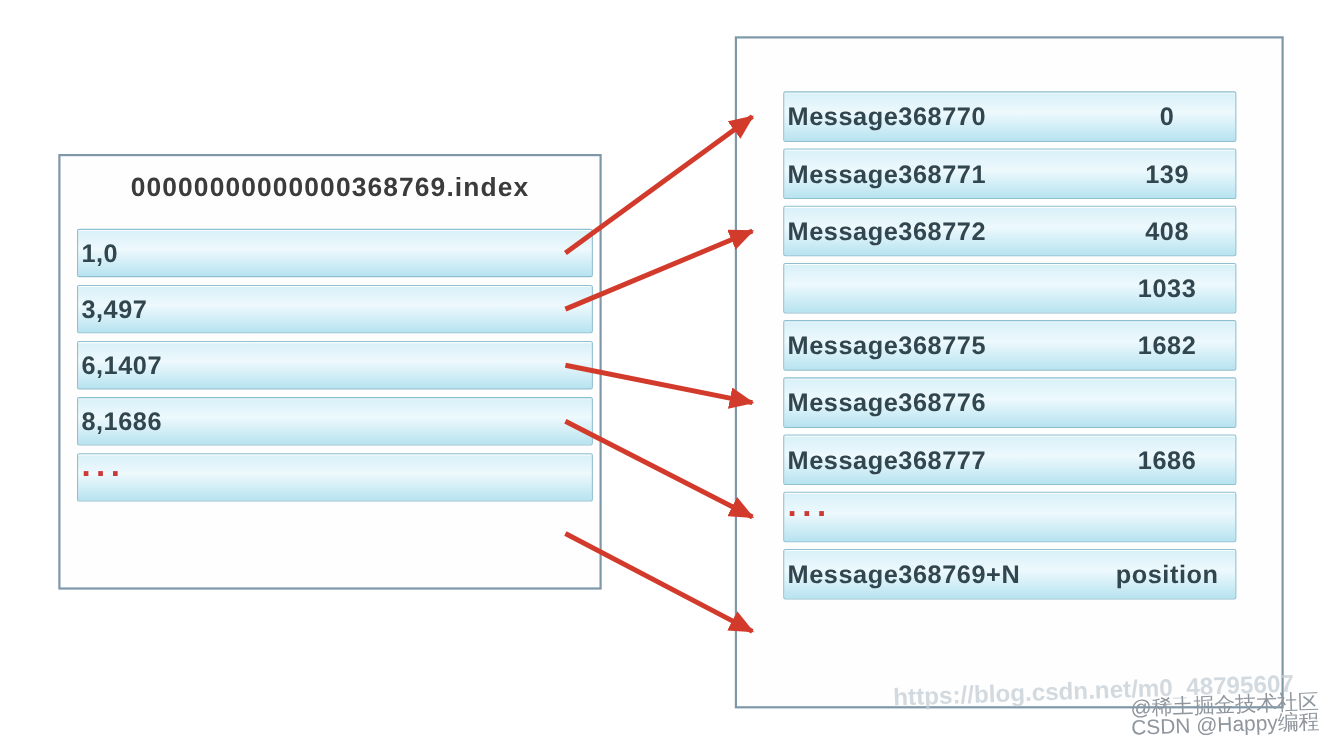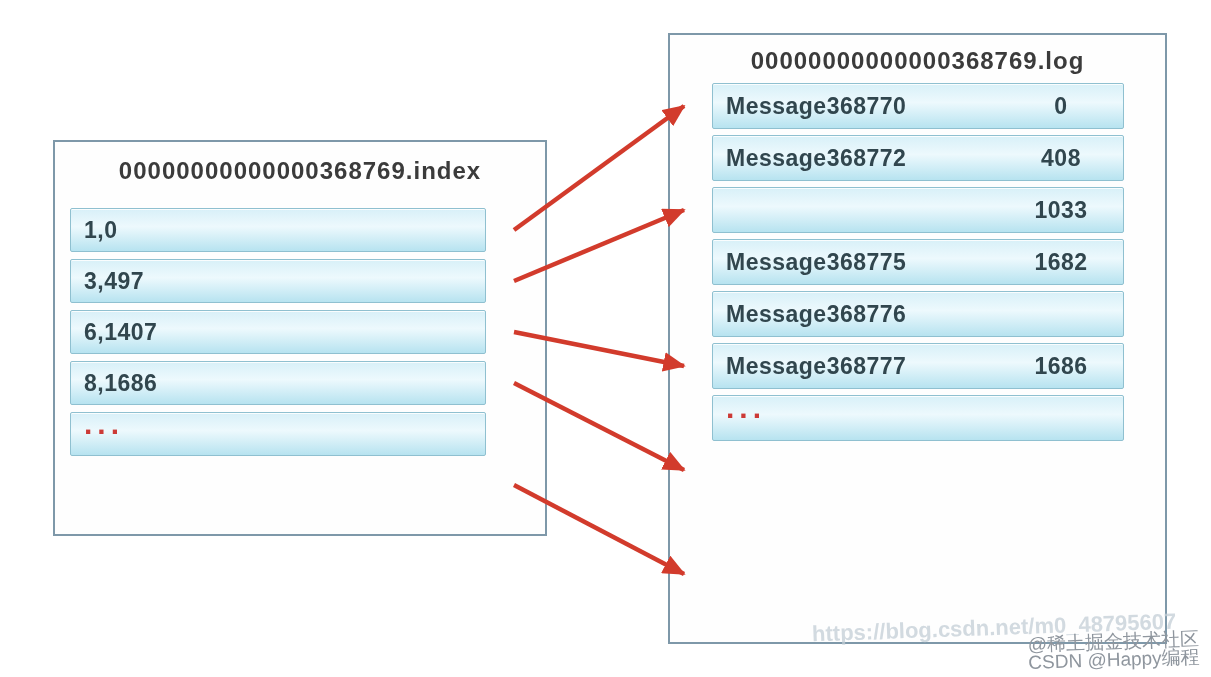--- a/index.html
+++ b/index.html
@@ -26,31 +26,31 @@
     letter-spacing:1px;
     color:#3b3b3b;
     white-space:nowrap;
   }
   #index-box .file-title { top:15px; }
   #log-box   .file-title { top:12px; }
   .rows {
     position:absolute;
     display:flex; flex-direction:column;
   }
-  #index-rows { left:15px; top:66px; width:416px; gap:7px; }
+  #index-rows { left:15px; top:66px; width:469px; gap:7px; }
   #log-rows   { left:42px; top:48px; width:412px; gap:6px; }
   .row {
     position:relative;
     height:44px;
     border:1px solid #8fc0d0;
     border-radius:2px;
     background:linear-gradient(180deg, #d8f0f8 0%, #edf9fd 42%, #b7e3f0 100%);
     box-shadow: inset 0 1px 0 rgba(255,255,255,0.85);
     display:flex; align-items:center;
-    padding-left:13px;
+    padding-left:3px;
     box-sizing:border-box;
     font-weight:bold;
     font-size:23px;
     letter-spacing:0.5px;
     color:#31464e;
     white-space:nowrap;
   }
   #log-rows .row { height:46px; }
   .pos {
     position:absolute;
@@ -109,25 +109,28 @@
       <div class="row">
           <span>8,1686</span>
         </div>
       <div class="row">
           <span class="dots">...</span>
         </div>
     </div>
   </div>
 
   <div id="log-box" class="file-box">
-    <div class="file-title">00000000000000368769.log</div>
     <div id="log-rows" class="rows">
       <div class="row">
           <span class="msg">Message368770</span>
           <span class="pos">0</span>
+        </div>
+      <div class="row">
+          <span class="msg">Message368771</span>
+          <span class="pos">139</span>
         </div>
       <div class="row">
           <span class="msg">Message368772</span>
           <span class="pos">408</span>
         </div>
       <div class="row">
           <span class="pos">1033</span>
         </div>
       <div class="row">
           <span class="msg">Message368775</span>
@@ -135,20 +138,24 @@
         </div>
       <div class="row">
           <span class="msg">Message368776</span>
         </div>
       <div class="row">
           <span class="msg">Message368777</span>
           <span class="pos">1686</span>
         </div>
       <div class="row">
           <span class="dots">...</span>
+        </div>
+      <div class="row">
+          <span class="msg">Message368769+N</span>
+          <span class="pos">position</span>
         </div>
     </div>
   </div>
 
   <svg id="arrows" xmlns="http://www.w3.org/2000/svg">
     <defs>
       <marker id="ah" markerWidth="5" markerHeight="4.4" refX="4.6" refY="2.2" orient="auto">
         <polygon points="0 0, 5 2.2, 0 4.4" fill="#d23b2c"></polygon>
       </marker>
     </defs>

